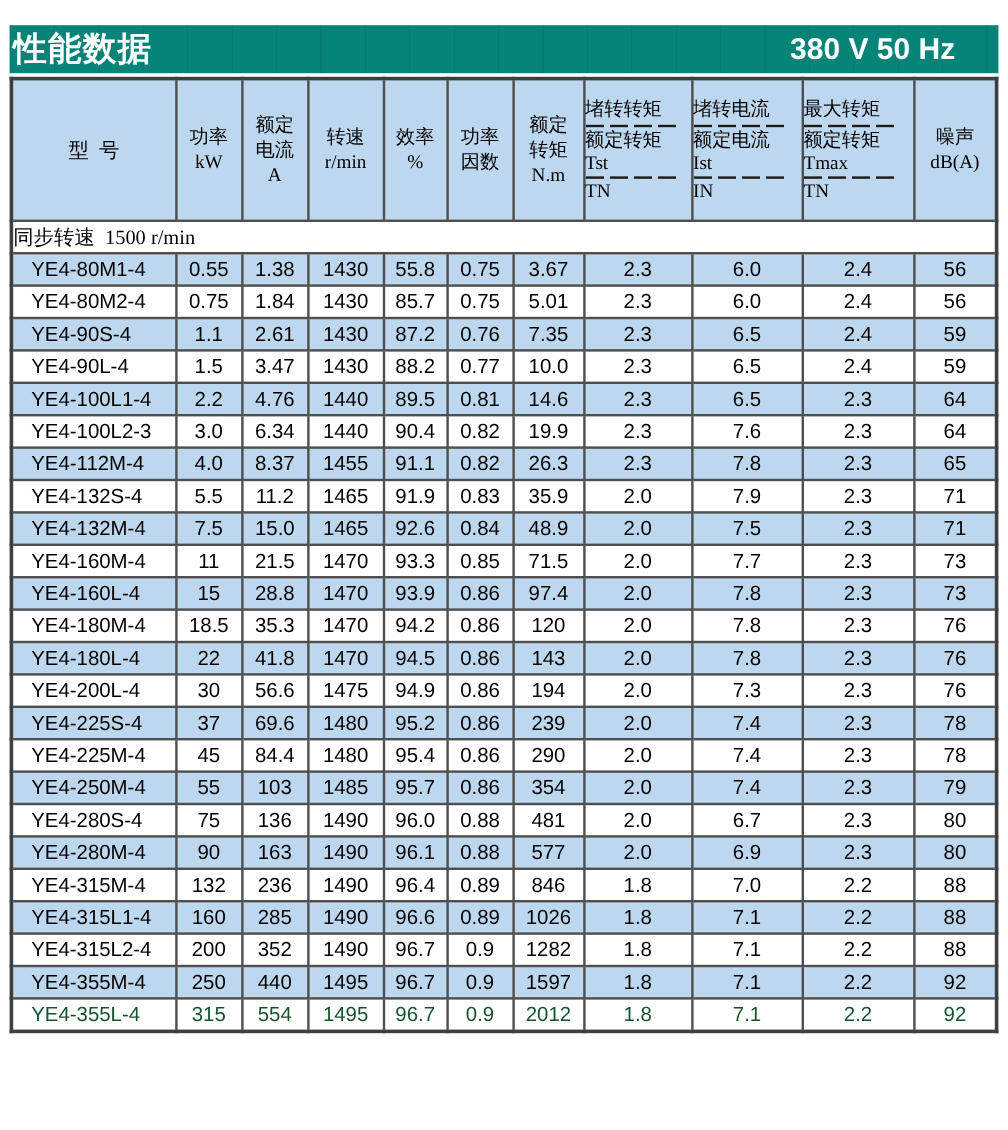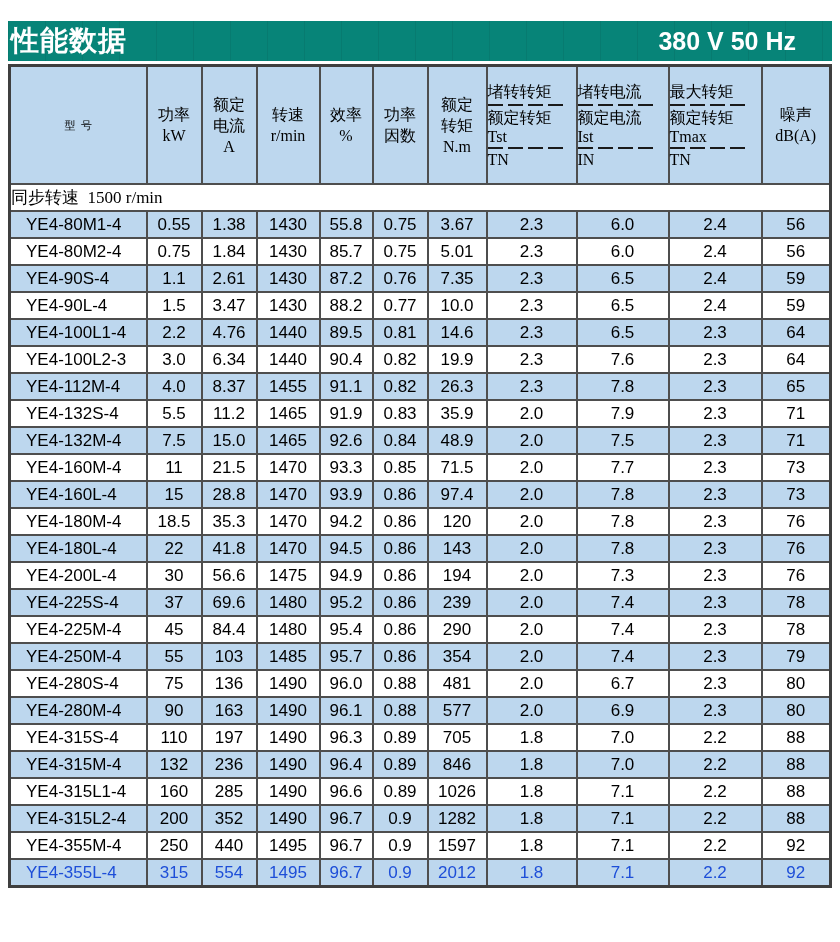--- a/index.html
+++ b/index.html
@@ -53,21 +53,21 @@
   thead th {
     background: var(--row-blue, #BDD7EE);
     font-family: "Liberation Serif", "DejaVu Serif", serif;
     font-weight: normal;
     font-size: 16px;
     height: 116px;
     vertical-align: middle;
     text-align: center;
   }
   .hl { line-height: 21px; text-align: center; }
-  .model-head { white-space: pre; font-size: 11px; }
+  .model-head { white-space: pre; font-size: 17px; }
   
   .frac {
     display: flex;
     flex-direction: column;
     align-items: flex-start;
     line-height: 20px;
   }
   .fbar {
     width: 78px;
     height: 2px;
@@ -436,33 +436,20 @@
           <td>1490</td>
           <td>96.1</td>
           <td>0.88</td>
           <td>577</td>
           <td>2.0</td>
           <td>6.9</td>
           <td>2.3</td>
           <td>80</td>
         </tr>
         <tr>
-          <td class="model">YE4-315S-4</td>
-          <td>110</td>
-          <td>197</td>
-          <td>1490</td>
-          <td>96.3</td>
-          <td>0.89</td>
-          <td>705</td>
-          <td>1.8</td>
-          <td>7.0</td>
-          <td>2.2</td>
-          <td>88</td>
-        </tr>
-        <tr>
           <td class="model">YE4-315M-4</td>
           <td>132</td>
           <td>236</td>
           <td>1490</td>
           <td>96.4</td>
           <td>0.89</td>
           <td>846</td>
           <td>1.8</td>
           <td>7.0</td>
           <td>2.2</td>
@@ -500,21 +487,21 @@
           <td>440</td>
           <td>1495</td>
           <td>96.7</td>
           <td>0.9</td>
           <td>1597</td>
           <td>1.8</td>
           <td>7.1</td>
           <td>2.2</td>
           <td>92</td>
         </tr>
-        <tr style="color: #1d4ed8;">
+        <tr style="color: #14532d;">
           <td class="model">YE4-355L-4</td>
           <td>315</td>
           <td>554</td>
           <td>1495</td>
           <td>96.7</td>
           <td>0.9</td>
           <td>2012</td>
           <td>1.8</td>
           <td>7.1</td>
           <td>2.2</td>

